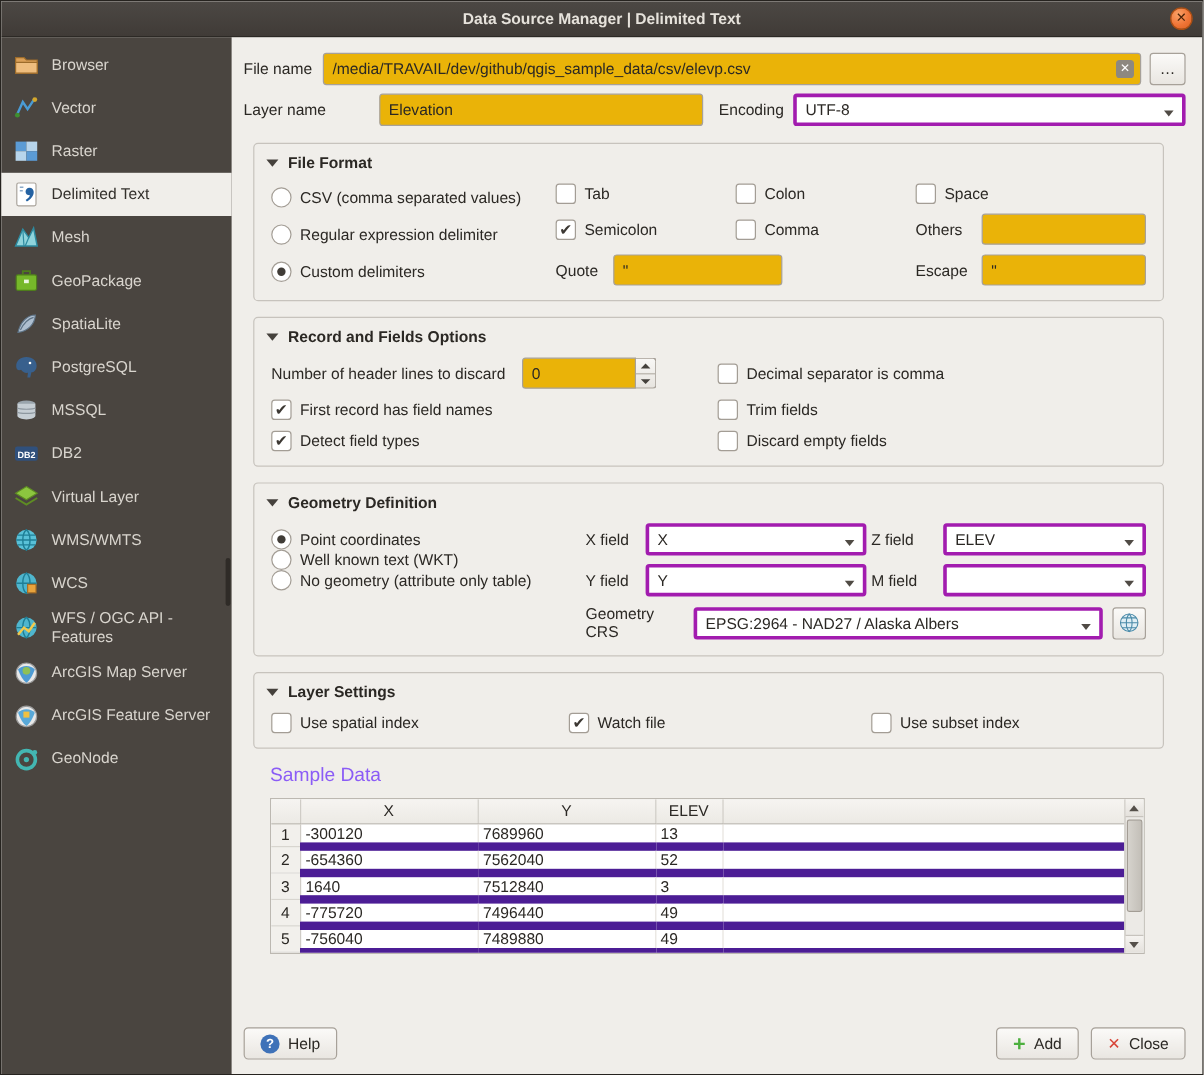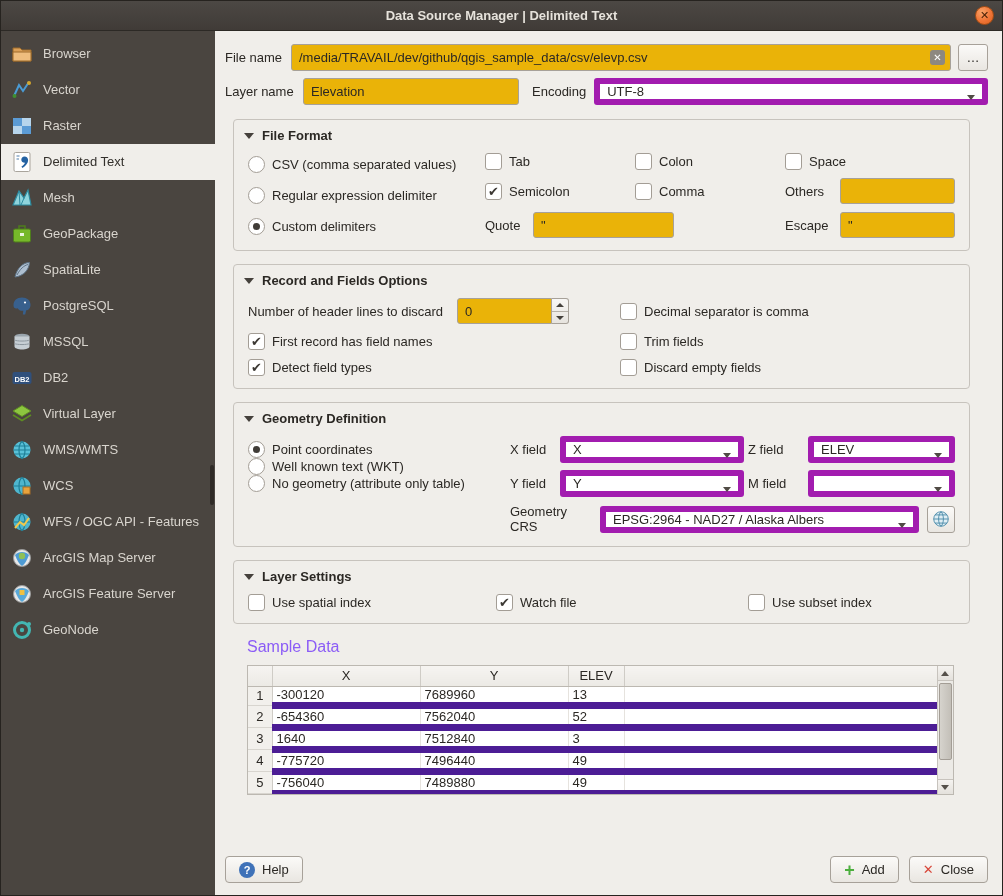--- a/index.html
+++ b/index.html
@@ -7,36 +7,36 @@
 }
 *{box-sizing:border-box;margin:0;padding:0;}
 body{font-family:"Liberation Sans","DejaVu Sans",sans-serif;background:#6e6a66;}
 .window{width:1003px;height:896px;border:1px solid #26231f;background:var(--content-bg);display:flex;flex-direction:column;overflow:hidden;}
 .titlebar{height:30px;flex:none;background:linear-gradient(#4c4844,var(--titlebar-bg));border-bottom:1px solid #2c2925;display:flex;align-items:center;justify-content:center;position:relative;}
 .title-text{font-size:13px;font-weight:bold;color:#e6e2db;}
 .win-close{position:absolute;right:8px;top:5px;width:19px;height:19px;border-radius:50%;
   background:radial-gradient(circle at 35% 30%,#f9a368,var(--close-button-orange,#ef7436) 55%,#d9601f);
   border:1px solid #a84e14;color:#4b2207;font-size:11px;font-weight:bold;line-height:17px;text-align:center;}
 .main{flex:1;display:flex;min-height:0;}
-.sidebar{width:214px;flex:none;background:var(--sidebar-bg);padding-top:5px;position:relative;}
+.sidebar{width:192px;flex:none;background:var(--sidebar-bg);padding-top:5px;position:relative;}
 .side-item{display:flex;align-items:center;gap:9px;min-height:36px;padding:3px 4px 3px 9px;color:#d9d5ce;font-size:13px;line-height:1.25;}
 .side-item.selected{background:var(--content-bg);color:#33302c;}
 .icn{width:24px;height:24px;flex:none;display:flex;align-items:center;justify-content:center;}
 .icn svg{width:22px;height:22px;display:block;}
 .splitter{position:absolute;right:1px;top:434px;width:4px;height:40px;border-radius:2px;background:#2f2b27;}
 .content{flex:1;min-width:0;display:flex;flex-direction:column;padding:13px 14px 12px 10px;}
 .frow{display:flex;align-items:center;flex:none;}
 .frow.second{margin-top:7px;}
 .flabel{font-size:13px;color:#2b2824;flex:none;}
 .ti{height:27px;border:1px solid #a7a199;border-radius:3px;background:#eab308;font:13px "Liberation Sans",sans-serif;color:#2b2824;padding:0 7px;outline:none;min-width:0;}
 .fn-wrap{flex:1;position:relative;display:flex;min-width:0;}
 .fn-wrap .ti{flex:1;padding-right:26px;}
 .clear-ic{position:absolute;right:6px;top:6px;width:15px;height:15px;border-radius:3px;background:#8d8880;color:#fff;font-size:10px;line-height:15px;text-align:center;}
 .browse-btn{width:30px;height:27px;margin-left:7px;flex:none;border:1px solid #a7a199;border-radius:3px;background:linear-gradient(#fbfaf8,#e9e6e1);font-size:13px;color:#2b2824;}
-.combo{height:27px;border:6px solid #a21caf;border-radius:3px;background:#fff;display:flex;align-items:center;padding:0 24px 0 7px;font-size:13px;color:#2b2824;position:relative;min-width:0;}
+.combo{height:27px;border:3px solid #a21caf;border-radius:3px;background:#fff;display:flex;align-items:center;padding:0 24px 0 7px;font-size:13px;color:#2b2824;position:relative;min-width:0;}
 .combo .arr{position:absolute;right:7px;top:11px;width:0;height:0;border-left:4px solid transparent;border-right:4px solid transparent;border-top:5px solid #504b45;}
 .combo .ctext{white-space:nowrap;overflow:hidden;text-overflow:ellipsis;}
 .gap14{height:14px;flex:none;}
 .gbox{flex:none;border:1px solid #c7c3bd;border-radius:4px;margin:0 18px 13px 8px;padding:7px 14px 12px 8px;}
 .ghead{display:flex;align-items:center;gap:8px;margin:0 0 9px 2px;height:17px;}
 .garrow{width:0;height:0;border-left:5px solid transparent;border-right:5px solid transparent;border-top:6px solid #45413c;}
 .gtitle{font-size:13px;font-weight:bold;color:#2b2824;}
 .check{display:inline-flex;align-items:center;gap:7px;font-size:13px;color:#2b2824;min-width:0;}
 .cbox{width:17px;height:17px;flex:none;background:#fff;border:1px solid #a39d95;border-radius:3px;position:relative;}
 .cbox.checked::after{content:"✔";position:absolute;left:2px;top:0;font-size:13px;font-weight:bold;color:#3c3833;line-height:16px;}
@@ -276,21 +276,21 @@
         <label class="flabel" style="width:66px">File name</label>
         <div class="fn-wrap">
           <input class="ti" value="/media/TRAVAIL/dev/github/qgis_sample_data/csv/elevp.csv" style="">
           <span class="clear-ic">✕</span>
         </div>
         <button class="browse-btn">…</button>
       </div>
 
       <div class="frow second">
         <label class="flabel" style="width:78px">Layer name</label>
-        <input class="ti" style="width: 216px;" value="Elevation">
+        <input class="ti" style="width: 270px; margin-left: 35px;" value="Elevation">
         <label class="flabel" style="margin-left:13px;margin-right:8px">Encoding</label>
         <div class="combo" style="flex:1">
           <span class="ctext">UTF-8</span>
           <span class="arr"></span>
         </div>
       </div>
 
       <div class="gap14"></div>
 
       <div class="gbox">

